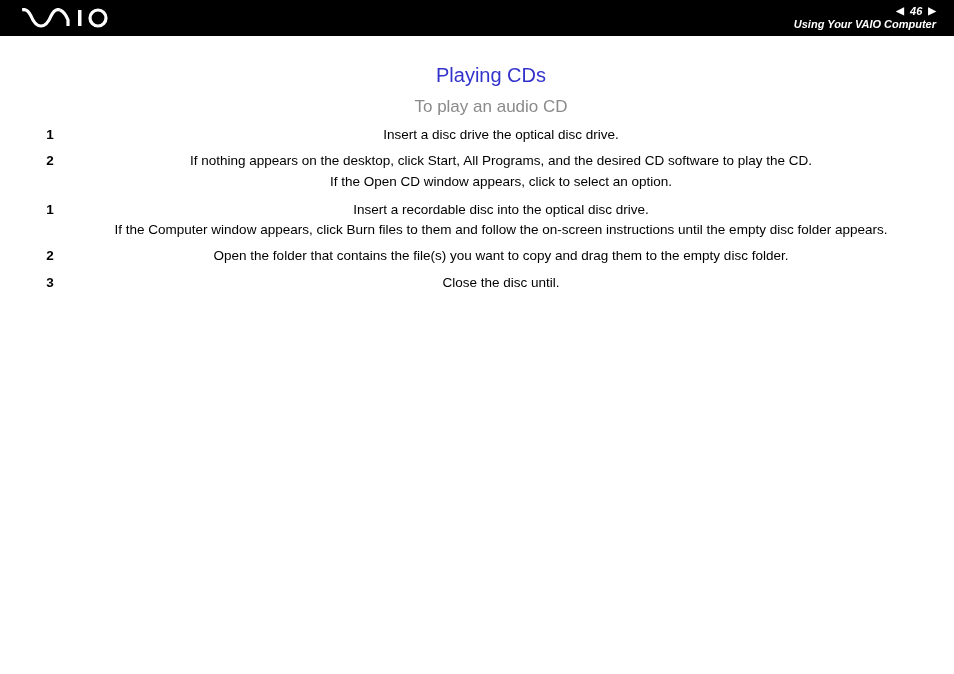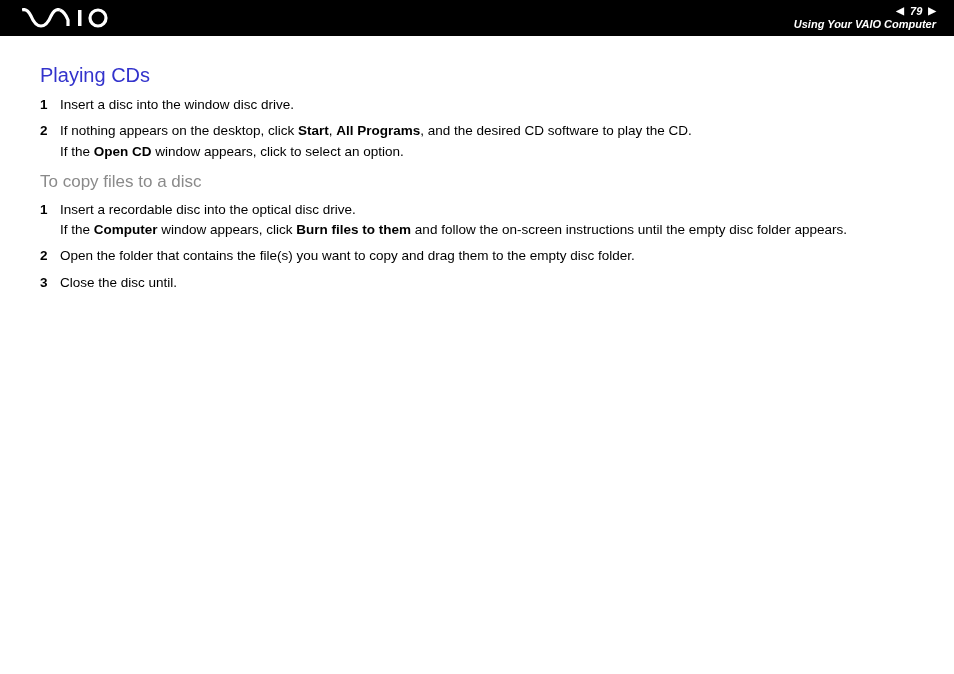--- a/index.html
+++ b/index.html
@@ -41,20 +41,21 @@
     gap: 6px;
     font-weight: bold;
   }
   .page-nav .tri {
     font-style: normal;
     font-size: 10px;
   }
   .section-label { font-weight: bold; }
   .content {
     padding: 22px 12px 0 40px;
+    text-align: center;
   }
   .h-blue {
     color: #3333cc;
     font-size: 20px;
     font-weight: normal;
     margin-top: 18px;
   }
   .h-gray {
     color: #8a8a8a;
     font-size: 17px;
@@ -73,21 +74,21 @@
     line-height: 1.5;
   }
   ol.steps li .num {
     font-weight: bold;
     width: 20px;
     flex-shrink: 0;
   }
   ol.steps li .txt {
     flex: 1;
   }
-  .txt b { font-weight: bold; }
+  .txt b { font-weight: normal; }
   .first-h { margin-top: 6px; }
 </style>
 </head>
 <body>
 
 <div class="header">
   <div class="logo">
     <svg width="92" height="20" viewBox="0 0 92 20">
       <g fill="#fff">
 
@@ -97,42 +98,42 @@
 
         <rect x="56" y="2" width="3.5" height="16"></rect>
 
         <circle cx="76" cy="10" r="8" fill="none" stroke="#fff" stroke-width="3.2"></circle>
       </g>
     </svg>
   </div>
   <div class="header-right">
     <div class="page-nav">
       <span class="tri">◀</span>
-      <span>79</span>
+      <span>46</span>
       <span class="tri">▶</span>
     </div>
     <div class="section-label">Using Your VAIO Computer</div>
   </div>
 </div>
 
 <div class="content">
 
   <div class="h-blue first-h">Playing CDs</div>
+  <div class="h-gray">To play an audio CD</div>
   <ol class="steps" id="steps1">
       <li>
         <span class="num">1</span>
-        <span class="txt">Insert a disc into the window disc drive.</span>
+        <span class="txt">Insert a disc drive the optical disc drive.</span>
       </li>
       <li>
         <span class="num">2</span>
         <span class="txt">If nothing appears on the desktop, click <b>Start</b>, <b>All Programs</b>, and the desired CD software to play the CD.<br>If the <b>Open CD</b> window appears, click to select an option.</span>
       </li>
     </ol>
 
-  <div class="h-gray">To copy files to a disc</div>
   <ol class="steps" id="steps2">
       <li>
         <span class="num">1</span>
         <span class="txt">Insert a recordable disc into the optical disc drive.<br>If the <b>Computer</b> window appears, click <b>Burn files to them</b> and follow the on-screen instructions until the empty disc folder appears.</span>
       </li>
       <li>
         <span class="num">2</span>
         <span class="txt">Open the folder that contains the file(s) you want to copy and drag them to the empty disc folder.</span>
       </li>
       <li>

